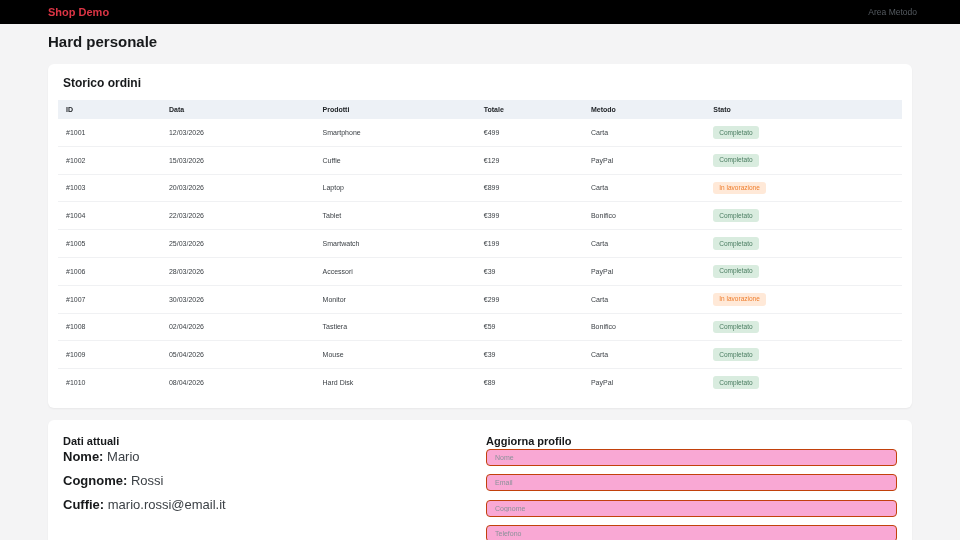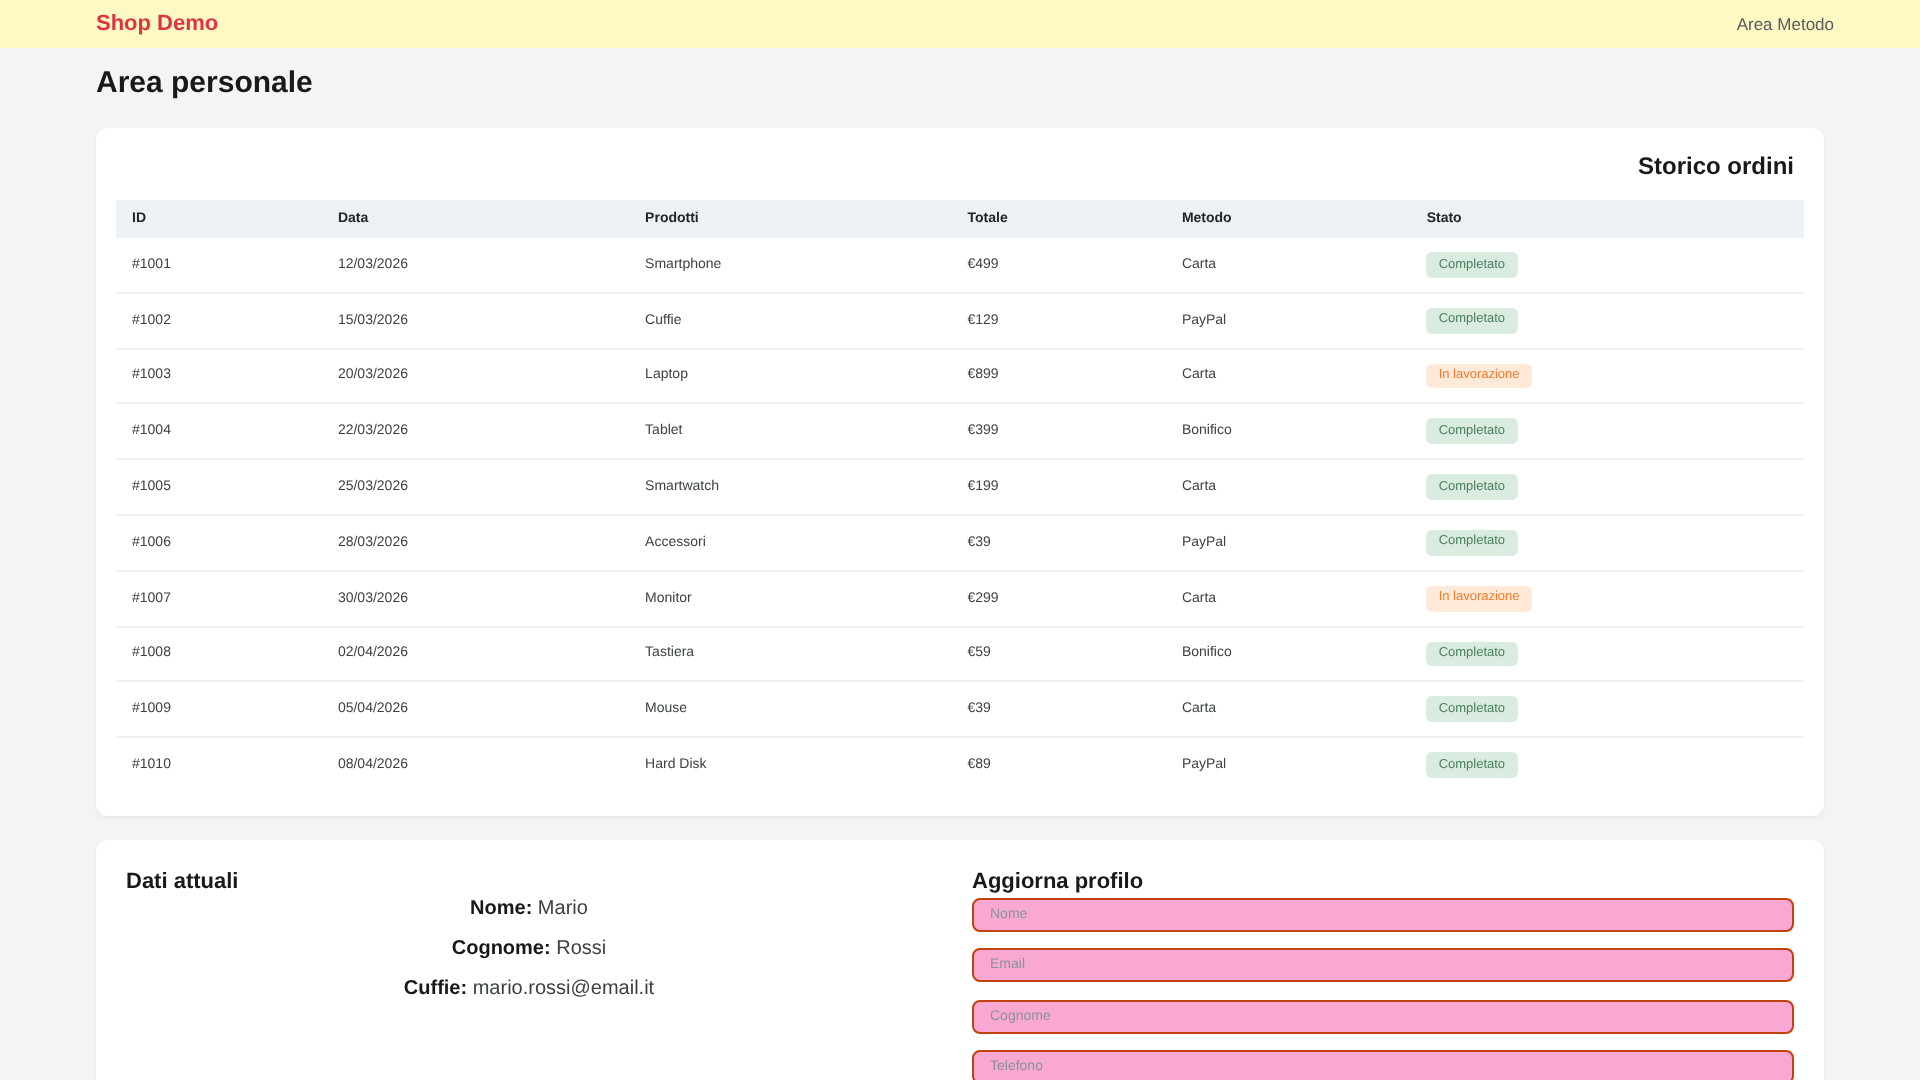--- a/index.html
+++ b/index.html
@@ -6,40 +6,40 @@
   html,body { width:960px; height:540px; }
   body {
     font-family:"Liberation Sans", sans-serif;
     background:#f4f4f5;
     display:flex; flex-direction:column;
     overflow:hidden;
     color:#212529;
   }
   
   .topbar {
-    height:24px; background:#fef9c3;
+    height:24px; background:#000000;
     display:flex; align-items:center; justify-content:space-between;
     padding:0 43px 0 48px; flex:0 0 auto;
   }
   .brand { color:#dc3545; font-weight:bold; font-size:11px; cursor:pointer; }
   .nav-link { color:#555b61; font-size:8.5px; cursor:pointer; }
 
   
   .page-title {
     font-size:15px; font-weight:bold; color:#17191b;
     margin:9px 48px 14px 48px;
   }
 
   
   .card {
     background:#ffffff; border-radius:6px;
     margin:0 48px; box-shadow:0 1px 2px rgba(0,0,0,0.05);
   }
   .orders-card { padding:12px 10px 12px 10px; }
-  .card-title { font-size:12px; font-weight:bold; color:#17191b; margin:0 5px 10px 5px;text-align:right; }
+  .card-title { font-size:12px; font-weight:bold; color:#17191b; margin:0 5px 10px 5px; }
 
   
   table { width:100%; border-collapse:collapse; font-size:7px; }
   thead th {
     background:#edf1f6; text-align:left; font-weight:bold; color:#212529;
     padding:6px 8px; font-size:7px;
   }
   th:nth-child(1){width:12.2%;} th:nth-child(2){width:18.2%;}
   th:nth-child(3){width:19.1%;} th:nth-child(4){width:12.7%;}
   th:nth-child(5){width:14.5%;} th:nth-child(6){width:23.3%;}
@@ -52,41 +52,41 @@
     line-height:1.2;
   }
   .badge-success { background:#d9ecdf; color:#4a7d61; }
   .badge-warning { background:#ffe9d8; color:#ee7c2b; }
 
   
   .profile-card { margin-top:12px; padding:15px 15px 16px 15px; display:flex; }
   .profile-left { flex:1 1 auto; padding-right:20px; }
   .profile-right { flex:0 0 411px; }
   .section-title { font-size:11px; font-weight:bold; color:#17191b; margin-bottom:2px; }
-  .info-line { font-size:10px; color:#3c4146; margin-bottom:9px;text-align:center; }
+  .info-line { font-size:13px; color:#3c4146; margin-bottom:9px; }
   .info-line b { color:#17191b; }
   .form-input {
     display:block; width:100%; height:17px;
     border:1px solid #c2410c; border-radius:4px;
     padding:0 8px; font-size:7px; color:#212529;
     margin-bottom:8.5px; outline:none;
     font-family:"Liberation Sans", sans-serif;
     background:#f9a8d4;
   }
   .form-input::placeholder { color:#8a9199; }
 </style>
 </head>
 <body>
 
 <div class="topbar">
   <span class="brand">Shop Demo</span>
   <span class="nav-link">Area Metodo</span>
 </div>
 
-<h1 class="page-title">Area personale</h1>
+<h1 class="page-title">Hard personale</h1>
 
 <div class="card orders-card">
   <div class="card-title">Storico ordini</div>
   <table>
     <thead>
       <tr>
         <th>ID</th>
         <th>Data</th>
         <th>Prodotti</th>
         <th>Totale</th>

